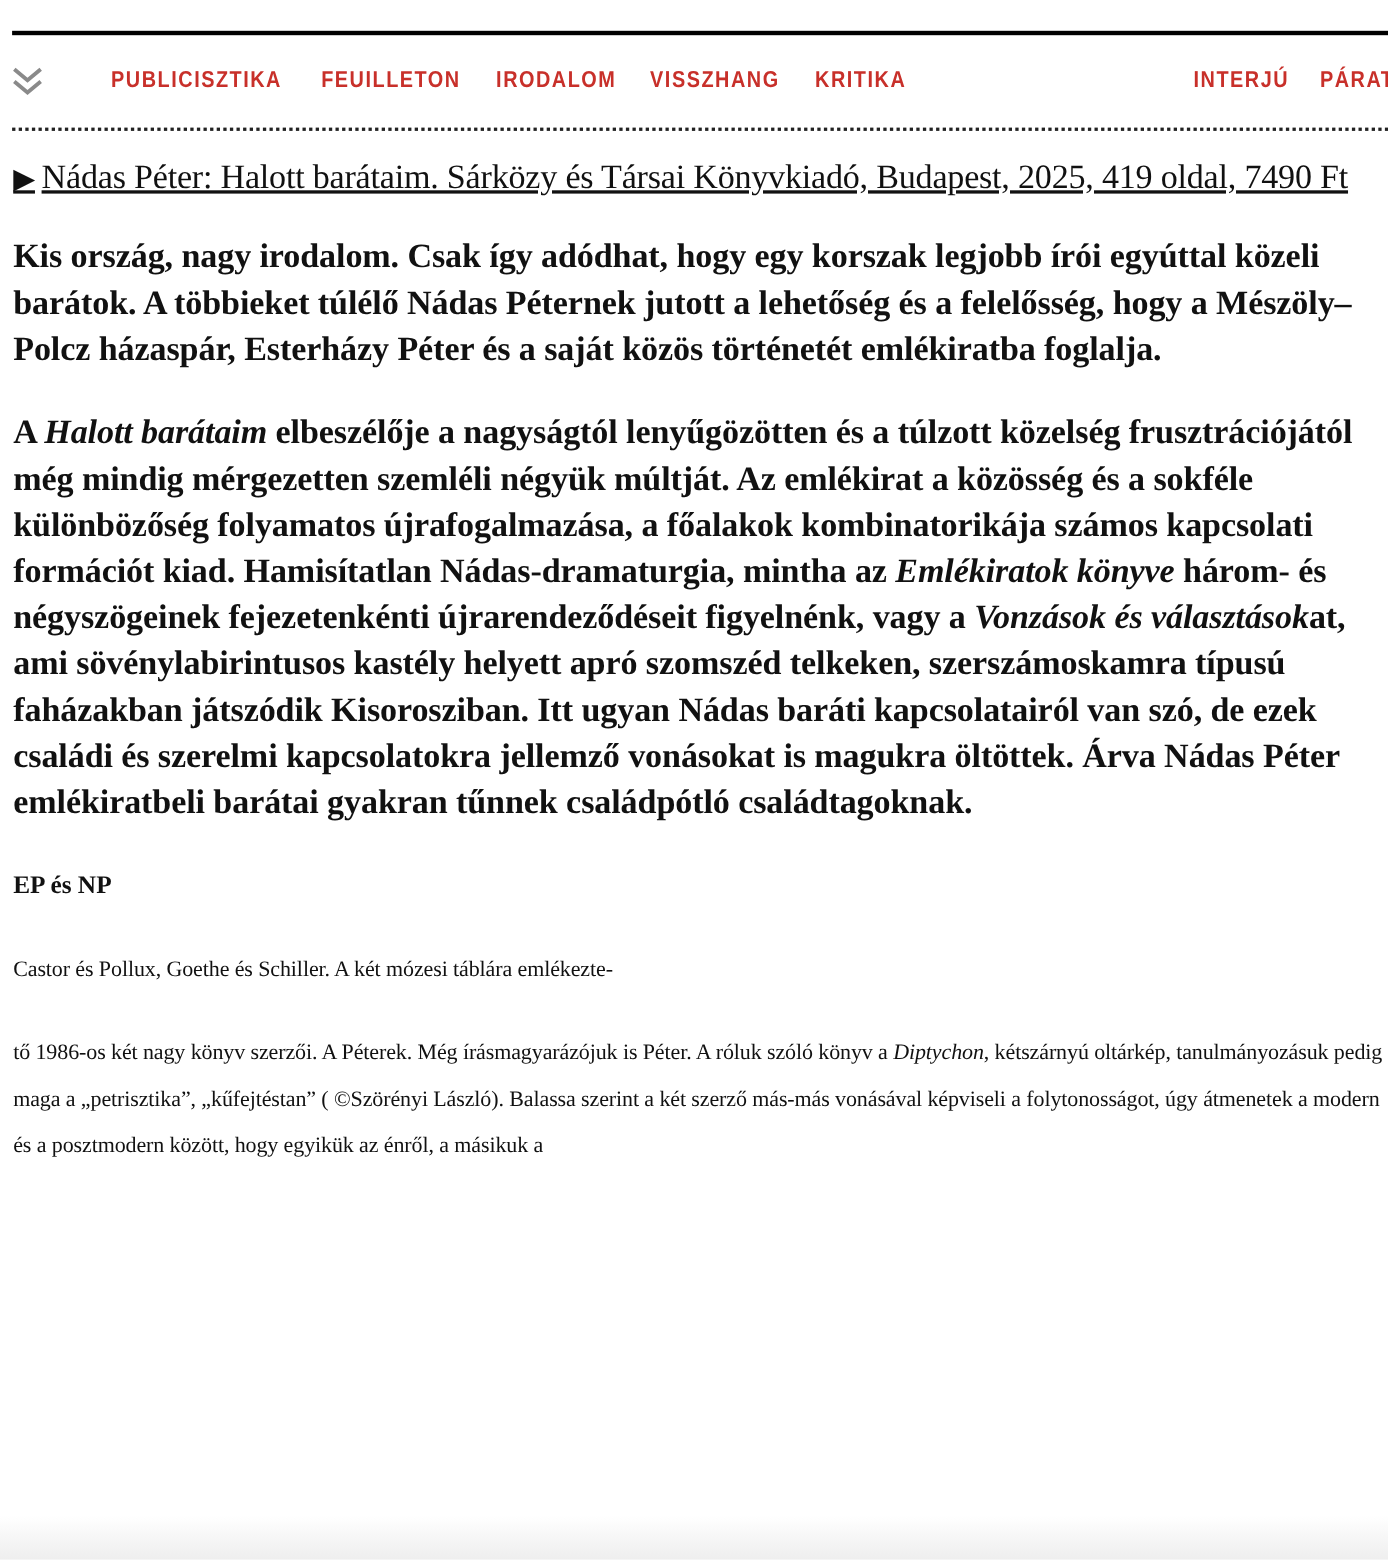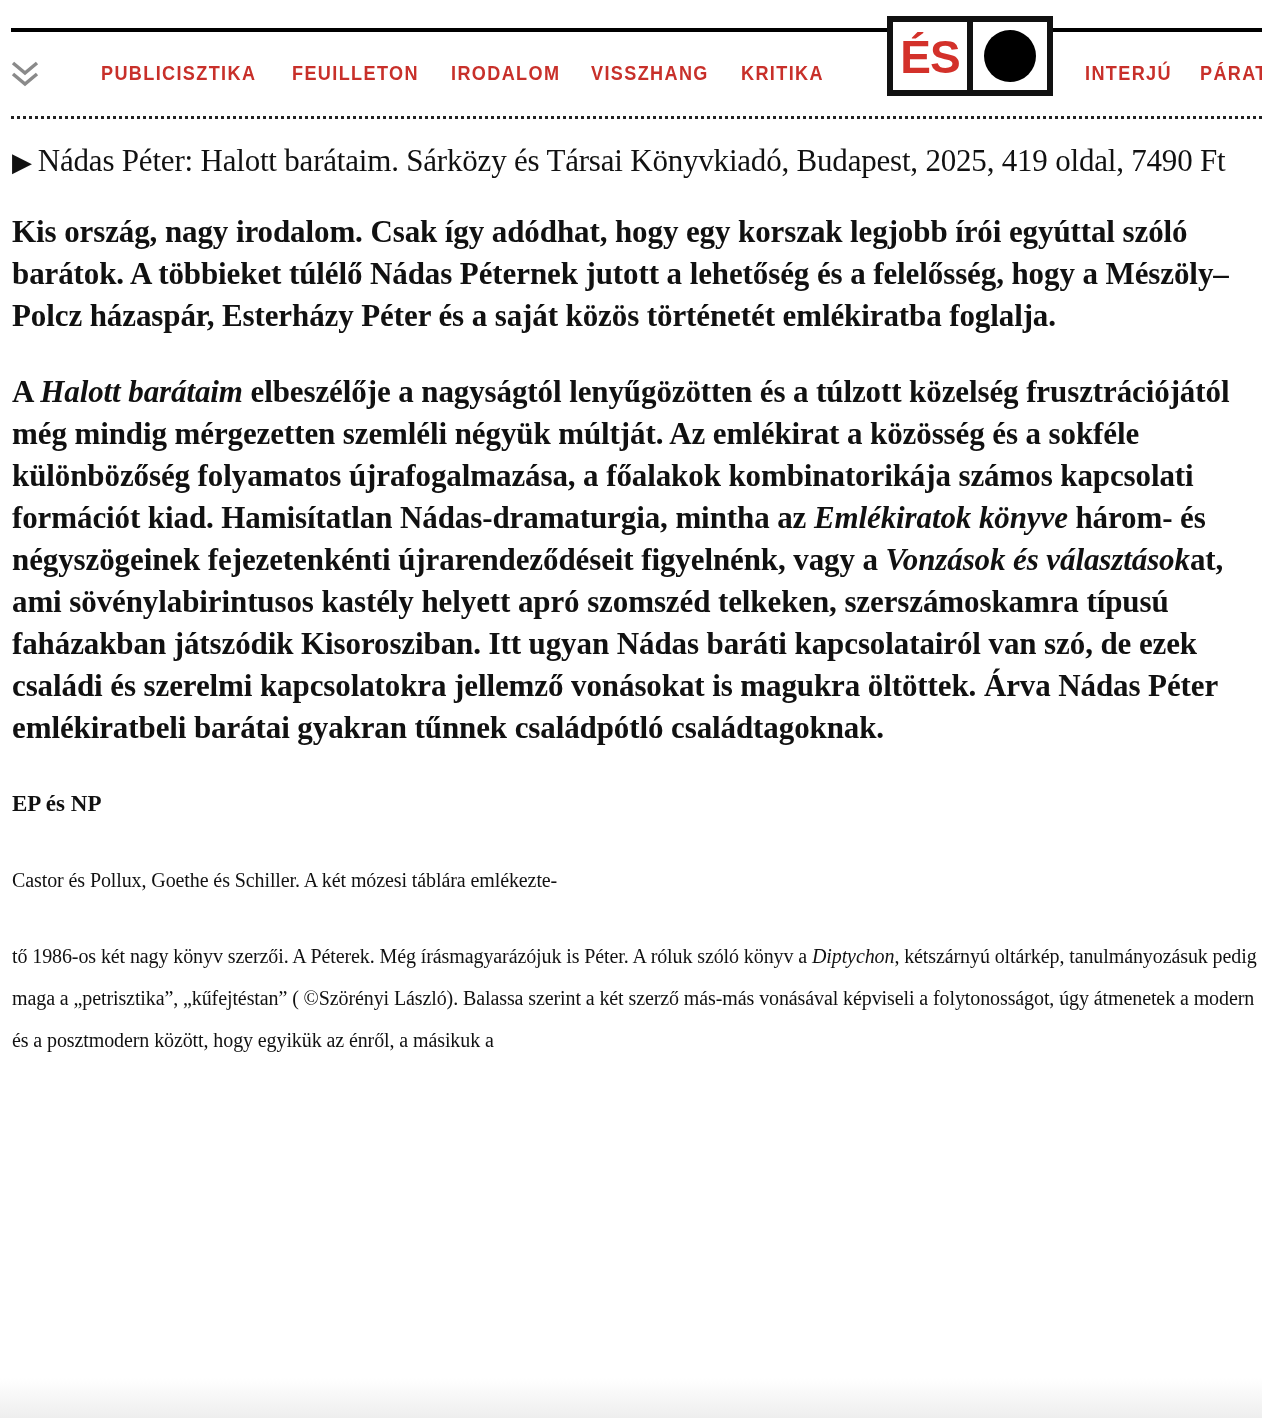--- a/index.html
+++ b/index.html
@@ -14,21 +14,21 @@
 
   .nav { position:absolute; top:61px; left:0; height:30px; }
   .nav-item { position:absolute; top:0; font-family:"Liberation Sans", sans-serif; font-weight:bold; font-size:21px; letter-spacing:1.6px; color:#c8302a; text-decoration:none; white-space:nowrap; transform:scaleX(0.86); transform-origin:left top; cursor:pointer; }
 
   .logo { position:absolute; left:887px; top:16px; width:166px; height:80px; background:#111; box-sizing:border-box; padding:6px; display:flex; gap:6px; cursor:pointer; }
   .logo-cell { flex:1; background:#fff; display:flex; align-items:center; justify-content:center; }
   .logo-text { font-family:"Liberation Sans", sans-serif; font-weight:bold; font-size:46px; color:#d3312a; letter-spacing:-1px; line-height:1; margin-top:2px; }
   .logo-dot { width:52px; height:52px; border-radius:50%; background:#000; }
 
   .content { position:absolute; left:12px; top:140px; width:1245px; }
-  .book-info { font-size:31px; line-height:42px; margin:0 0 28px 0; font-family:"Liberation Serif", serif; letter-spacing:-0.2px; }
+  .book-info { font-size:31px; line-height:42px; margin:0 0 28px 0; font-family:"Liberation Serif", serif; letter-spacing:-0.2px;text-decoration:underline; }
   .book-info .arrow { font-family:"DejaVu Sans", sans-serif; font-size:26px; margin-right:6px; }
   .lead { font-size:31px; line-height:42px; font-weight:bold; margin:0 0 34px 0; font-family:"Liberation Serif", serif; letter-spacing:-0.1px; }
   .lead em { font-style:italic; }
   .subheading { font-size:23px; line-height:42px; font-weight:bold; margin:0 0 34px 0; font-family:"Liberation Serif", serif; }
   .body-p { font-size:20px; line-height:42px; margin:0 0 34px 0; font-family:"Liberation Serif", serif; letter-spacing:-0.1px; }
   .body-p em { font-style:italic;margin-top:12px; }
 
   .fade { position:absolute; left:0; right:0; bottom:0; height:40px; background:linear-gradient(to bottom, rgba(255,255,255,0), rgba(235,235,235,0.85)); pointer-events:none; }
 </style>
 </head>
@@ -47,36 +47,28 @@
   <nav class="nav">
     <a class="nav-item" style="left:101px">PUBLICISZTIKA</a>
     <a class="nav-item" style="left:292px">FEUILLETON</a>
     <a class="nav-item" style="left:451px">IRODALOM</a>
     <a class="nav-item" style="left:591px">VISSZHANG</a>
     <a class="nav-item" style="left:741px">KRITIKA</a>
     <a class="nav-item" style="left:1085px">INTERJÚ</a>
     <a class="nav-item" style="left:1200px">PÁRATLAN</a>
   </nav>
 
-  <div class="logo">
-    <div class="logo-cell">
-      <span class="logo-text">ÉS</span>
-    </div>
-    <div class="logo-cell">
-      <div class="logo-dot"></div>
-    </div>
-  </div>
 
   <div class="dotted-rule"></div>
 </div>
 
 <main class="content">
   <p class="book-info"><span class="arrow">▶</span><span>Nádas Péter: Halott barátaim. Sárközy és Társai Könyvkiadó, Budapest, 2025, 419 oldal, 7490 Ft</span></p>
 
-  <p class="lead">Kis ország, nagy irodalom. Csak így adódhat, hogy egy korszak legjobb írói egyúttal szóló barátok. A többieket túlélő Nádas Péternek jutott a lehetőség és a felelősség, hogy a Mészöly–Polcz házaspár, Esterházy Péter és a saját közös történetét emlékiratba foglalja.</p>
+  <p class="lead">Kis ország, nagy irodalom. Csak így adódhat, hogy egy korszak legjobb írói egyúttal közeli barátok. A többieket túlélő Nádas Péternek jutott a lehetőség és a felelősség, hogy a Mészöly–Polcz házaspár, Esterházy Péter és a saját közös történetét emlékiratba foglalja.</p>
 
   <p class="lead"><span>A </span><em>Halott barátaim</em><span> elbeszélője a nagyságtól lenyűgözötten és a túlzott közelség frusztrációjától még mindig mérgezetten szemléli négyük múltját. Az emlékirat a közösség és a sokféle különbözőség folyamatos újrafogalmazása, a főalakok kombinatorikája számos kapcsolati formációt kiad. Hamisítatlan Nádas-dramaturgia, mintha az </span><em>Emlékiratok könyve</em><span> három- és négyszögeinek fejezetenkénti újrarendeződéseit figyelnénk, vagy a </span><em>Vonzások és választások</em><span>at, ami sövénylabirintusos kastély helyett apró szomszéd telkeken, szerszámoskamra típusú faházakban játszódik Kisorosziban. Itt ugyan Nádas baráti kapcsolatairól van szó, de ezek családi és szerelmi kapcsolatokra jellemző vonásokat is magukra öltöttek. Árva Nádas Péter emlékiratbeli barátai gyakran tűnnek családpótló családtagoknak.</span></p>
 
   <h2 class="subheading">EP és NP</h2>
 
   <p class="body-p">Castor és Pollux, Goethe és Schiller. A két mózesi táblára emlékezte-</p>
 
   <p class="body-p"><span>tő 1986-os két nagy könyv szerzői. A Péterek. Még írásmagyarázójuk is Péter. A róluk szóló könyv a </span><em>Diptychon</em><span>, kétszárnyú oltárkép, tanulmányozásuk pedig maga a „petrisztika”, „kűfejtéstan” ( ©Szörényi László). Balassa szerint a két szerző más-más vonásával képviseli a folytonosságot, úgy átmenetek a modern és a posztmodern között, hogy egyikük az énről, a másikuk a</span></p>
 </main>
 

